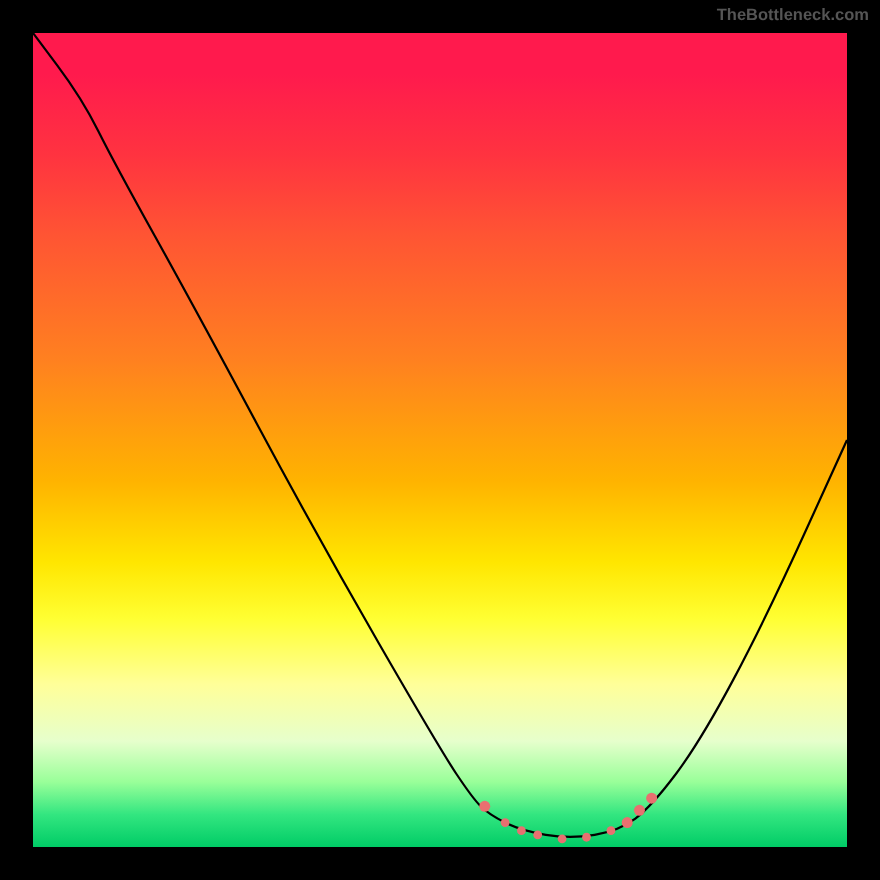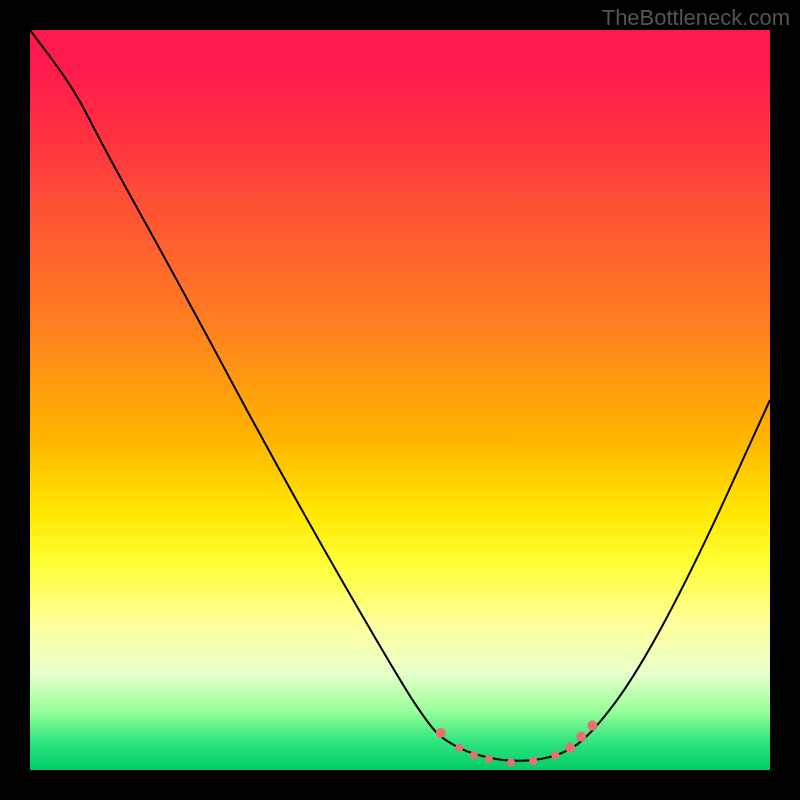--- a/index.html
+++ b/index.html
@@ -9,22 +9,22 @@
     background: #000;
     position: relative;
     font-family: Arial, sans-serif;
     overflow: hidden;
   }
   .watermark {
     position: absolute;
     top: 5px;
     right: 10px;
     color: #555;
-    font-size: 22px;
-    font-weight: normal;
+    font-size: 15px;
+    font-weight: bold;
     z-index: 10;
   }
   .plot-area {
     position: absolute;
     left: 30px;
     top: 30px;
     width: 740px;
     height: 740px;
     background: linear-gradient(to bottom,
       #ff1a4d 0%,

